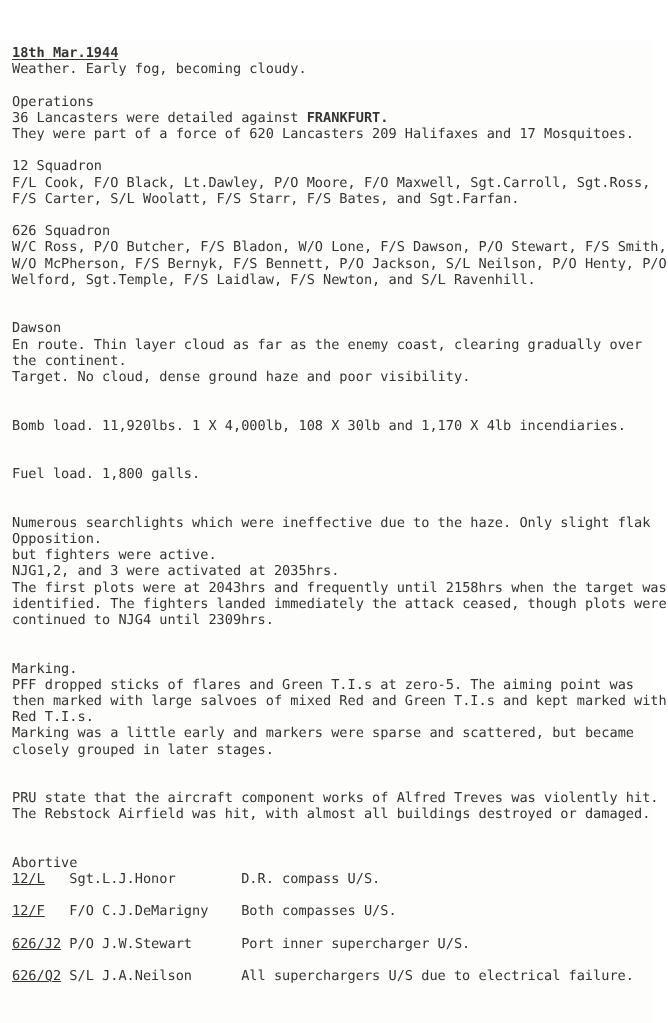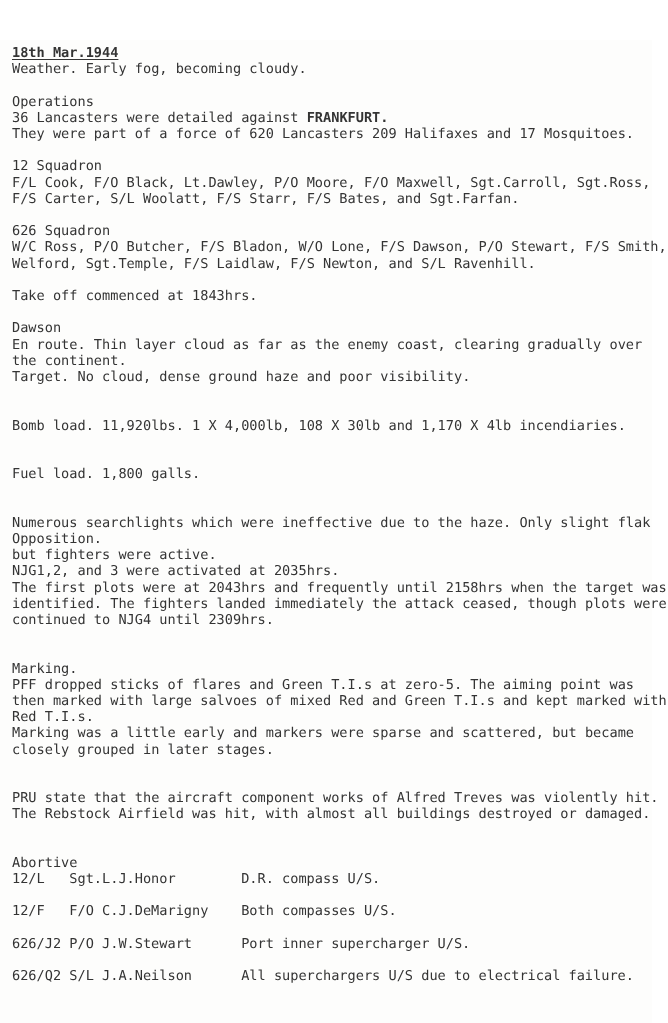--- a/index.html
+++ b/index.html
@@ -30,21 +30,21 @@
   .line {
     white-space: pre;
     min-height: 16.2px;
   }
   .b { font-weight: bold; }
   .u {
     text-decoration: underline;
     text-underline-offset: 2px;
   }
   .cell { display: inline-block; white-space: pre; vertical-align: top; }
-  .c0 { width: 7ch; }
+  .c0 { width: 7ch; text-decoration: underline; }
   .c1 { width: 21ch; }
   .c2 { }
 </style>
 </head>
 <body>
 
 <div class="page">
   <div class="doc-body">
       <div class="line"><span class="b u">18th Mar.1944</span></div>
       <div class="line"><span>Weather. Early fog, becoming cloudy.</span></div>
@@ -52,23 +52,23 @@
       <div class="line"><span>Operations</span></div>
       <div class="line"><span>36 Lancasters were detailed against </span><span class="b">FRANKFURT.</span></div>
       <div class="line"><span>They were part of a force of 620 Lancasters 209 Halifaxes and 17 Mosquitoes.</span></div>
       <div class="line"></div>
       <div class="line"><span>12 Squadron</span></div>
       <div class="line"><span>F/L Cook, F/O Black, Lt.Dawley, P/O Moore, F/O Maxwell, Sgt.Carroll, Sgt.Ross,</span></div>
       <div class="line"><span>F/S Carter, S/L Woolatt, F/S Starr, F/S Bates, and Sgt.Farfan.</span></div>
       <div class="line"></div>
       <div class="line"><span>626 Squadron</span></div>
       <div class="line"><span>W/C Ross, P/O Butcher, F/S Bladon, W/O Lone, F/S Dawson, P/O Stewart, F/S Smith,</span></div>
+      <div class="line"><span>W/O McPherson, F/S Bernyk, F/S Bennett, P/O Jackson, S/L Neilson, P/O Henty, P/O</span></div>
       <div class="line"><span>Welford, Sgt.Temple, F/S Laidlaw, F/S Newton, and S/L Ravenhill.</span></div>
       <div class="line"></div>
-      <div class="line"><span>Take off commenced at 1843hrs.</span></div>
       <div class="line"></div>
       <div class="line"><span>Dawson</span></div>
       <div class="line"><span>En route. Thin layer cloud as far as the enemy coast, clearing gradually over</span></div>
       <div class="line"><span>the continent.</span></div>
       <div class="line"><span>Target. No cloud, dense ground haze and poor visibility.</span></div>
       <div class="line"></div>
       <div class="line"></div>
       <div class="line"><span>Bomb load. 11,920lbs. 1 X 4,000lb, 108 X 30lb and 1,170 X 4lb incendiaries.</span></div>
       <div class="line"></div>
       <div class="line"></div>

